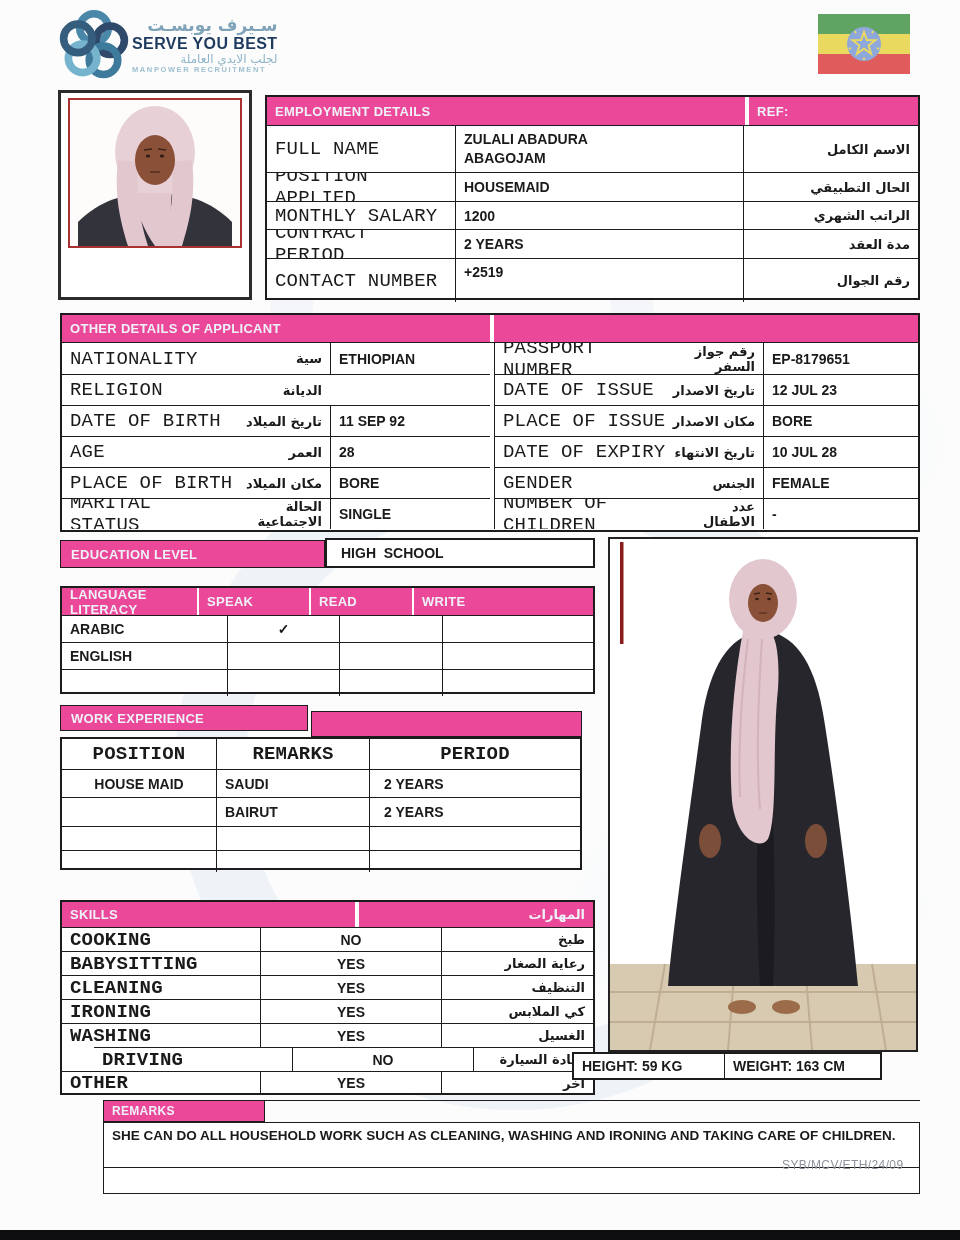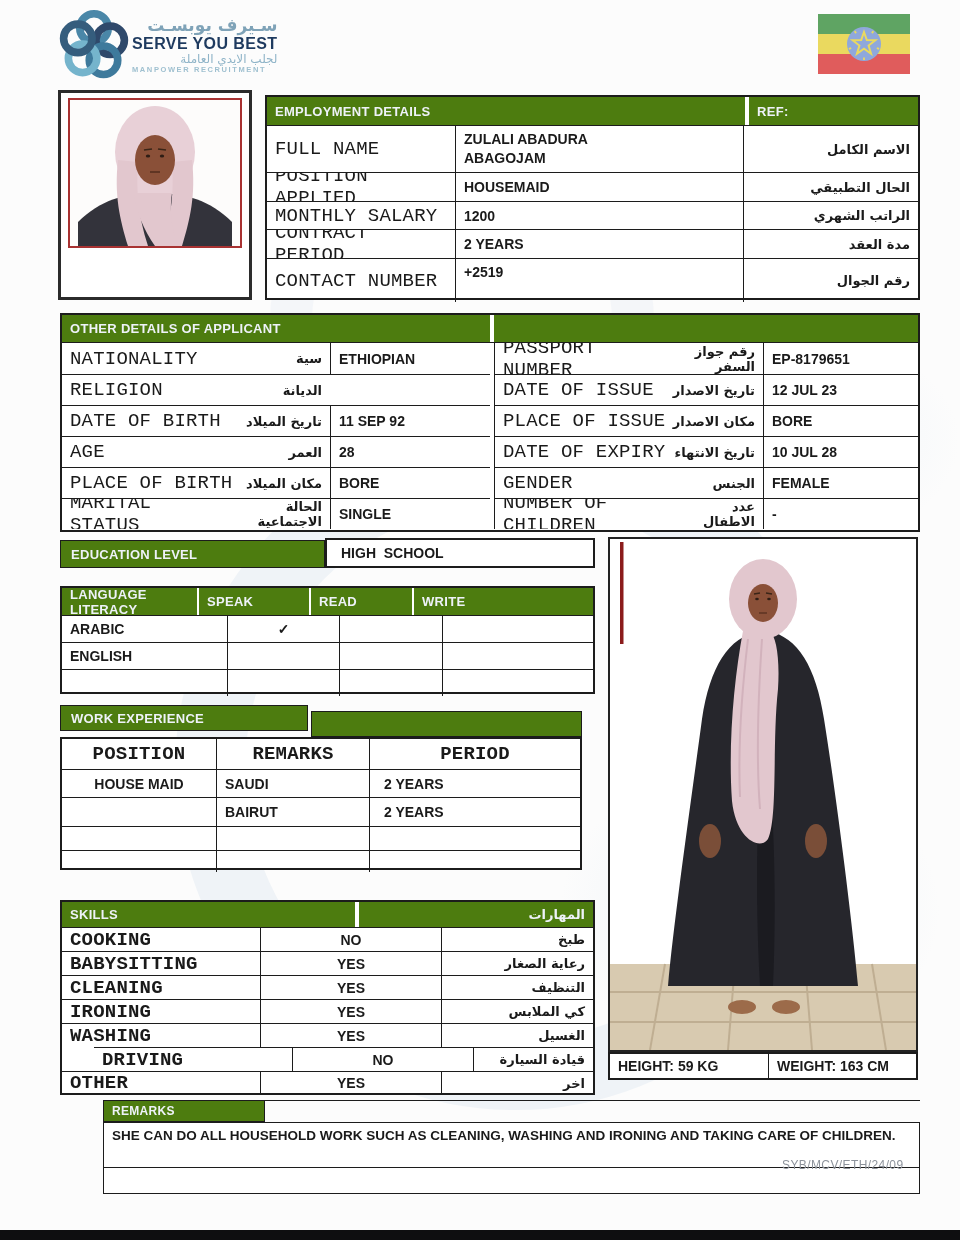--- a/index.html
+++ b/index.html
@@ -20,21 +20,21 @@
   .logo-ar-tag{font-size:12px;color:#8fb4c8;}
   .logo-tag{font-size:7.5px;color:#9fc0d0;letter-spacing:1.6px;font-weight:bold;}
 
   
   .tbl{position:absolute;background:#fff;border:2px solid #1c1c1c;box-sizing:border-box;}
   .trow{display:flex;box-sizing:border-box;border-top:1.5px solid #1c1c1c;}
   .trow:first-child{border-top:none;}
   .tcell{box-sizing:border-box;border-left:1.5px solid #1c1c1c;display:flex;align-items:center;
          padding:2px 8px;overflow:hidden;}
   .tcell:first-child{border-left:none;}
-  .navy{background:#4d7c0f;color:#fff;}
+  .navy{background:#ec4899;color:#fff;}
   .hdr-txt{font-size:13px;font-weight:bold;letter-spacing:.3px;color:#eef2f8;}
   .lbl{font-size:19px;letter-spacing:.2px;font-family:Liberation Mono, monospace;}
   .val{font-size:14px;font-weight:bold;}
   .arv{font-size:13px;font-weight:bold;}
   .center{justify-content:center;text-align:center;}
   .right{justify-content:flex-end;text-align:right;}
   .wrap-name{max-width:170px;line-height:1.35;}
 
   .gapbar{background:#fff;width:4px;}
 
@@ -541,21 +541,21 @@
       <ellipse cx="147" cy="60" rx="1.8" ry="1.3" fill="#2e1d15"></ellipse>
       <ellipse cx="159" cy="60" rx="1.8" ry="1.3" fill="#2e1d15"></ellipse>
       <path d="M144,55 L150,54 M156,54 L162,55" stroke="#3a2518" stroke-width="1.3" fill="none"></path>
       <path d="M149,74 L157,74" stroke="#5c3322" stroke-width="1.5" fill="none"></path>
       <ellipse cx="132" cy="468" rx="14" ry="7" fill="#9c6b4a"></ellipse>
       <ellipse cx="176" cy="468" rx="14" ry="7" fill="#9c6b4a"></ellipse>
       <rect x="10" y="3" width="3.5" height="102" fill="#8b1c1c"></rect>
     </svg>
   </div>
 
-  <div class="abs" style="left:608px;top:1052px;width:310px;height:28px;display:flex;background:#fff;border:2px solid #1c1c1c;box-sizing:border-box;gap:8px;">
+  <div class="abs" style="left:572px;top:1052px;width:310px;height:28px;display:flex;background:#fff;border:2px solid #1c1c1c;box-sizing:border-box;">
     <div class="tcell" style="width:150px;border-left:none;">
         <span class="val">HEIGHT: 59 KG</span>
       </div>
     <div class="tcell" style="flex:1;">
         <span class="val">WEIGHT: 163 CM</span>
       </div>
   </div>
 
   <div class="abs" style="left:103px;top:1100px;width:817px;">
     <div style="display:flex;">

